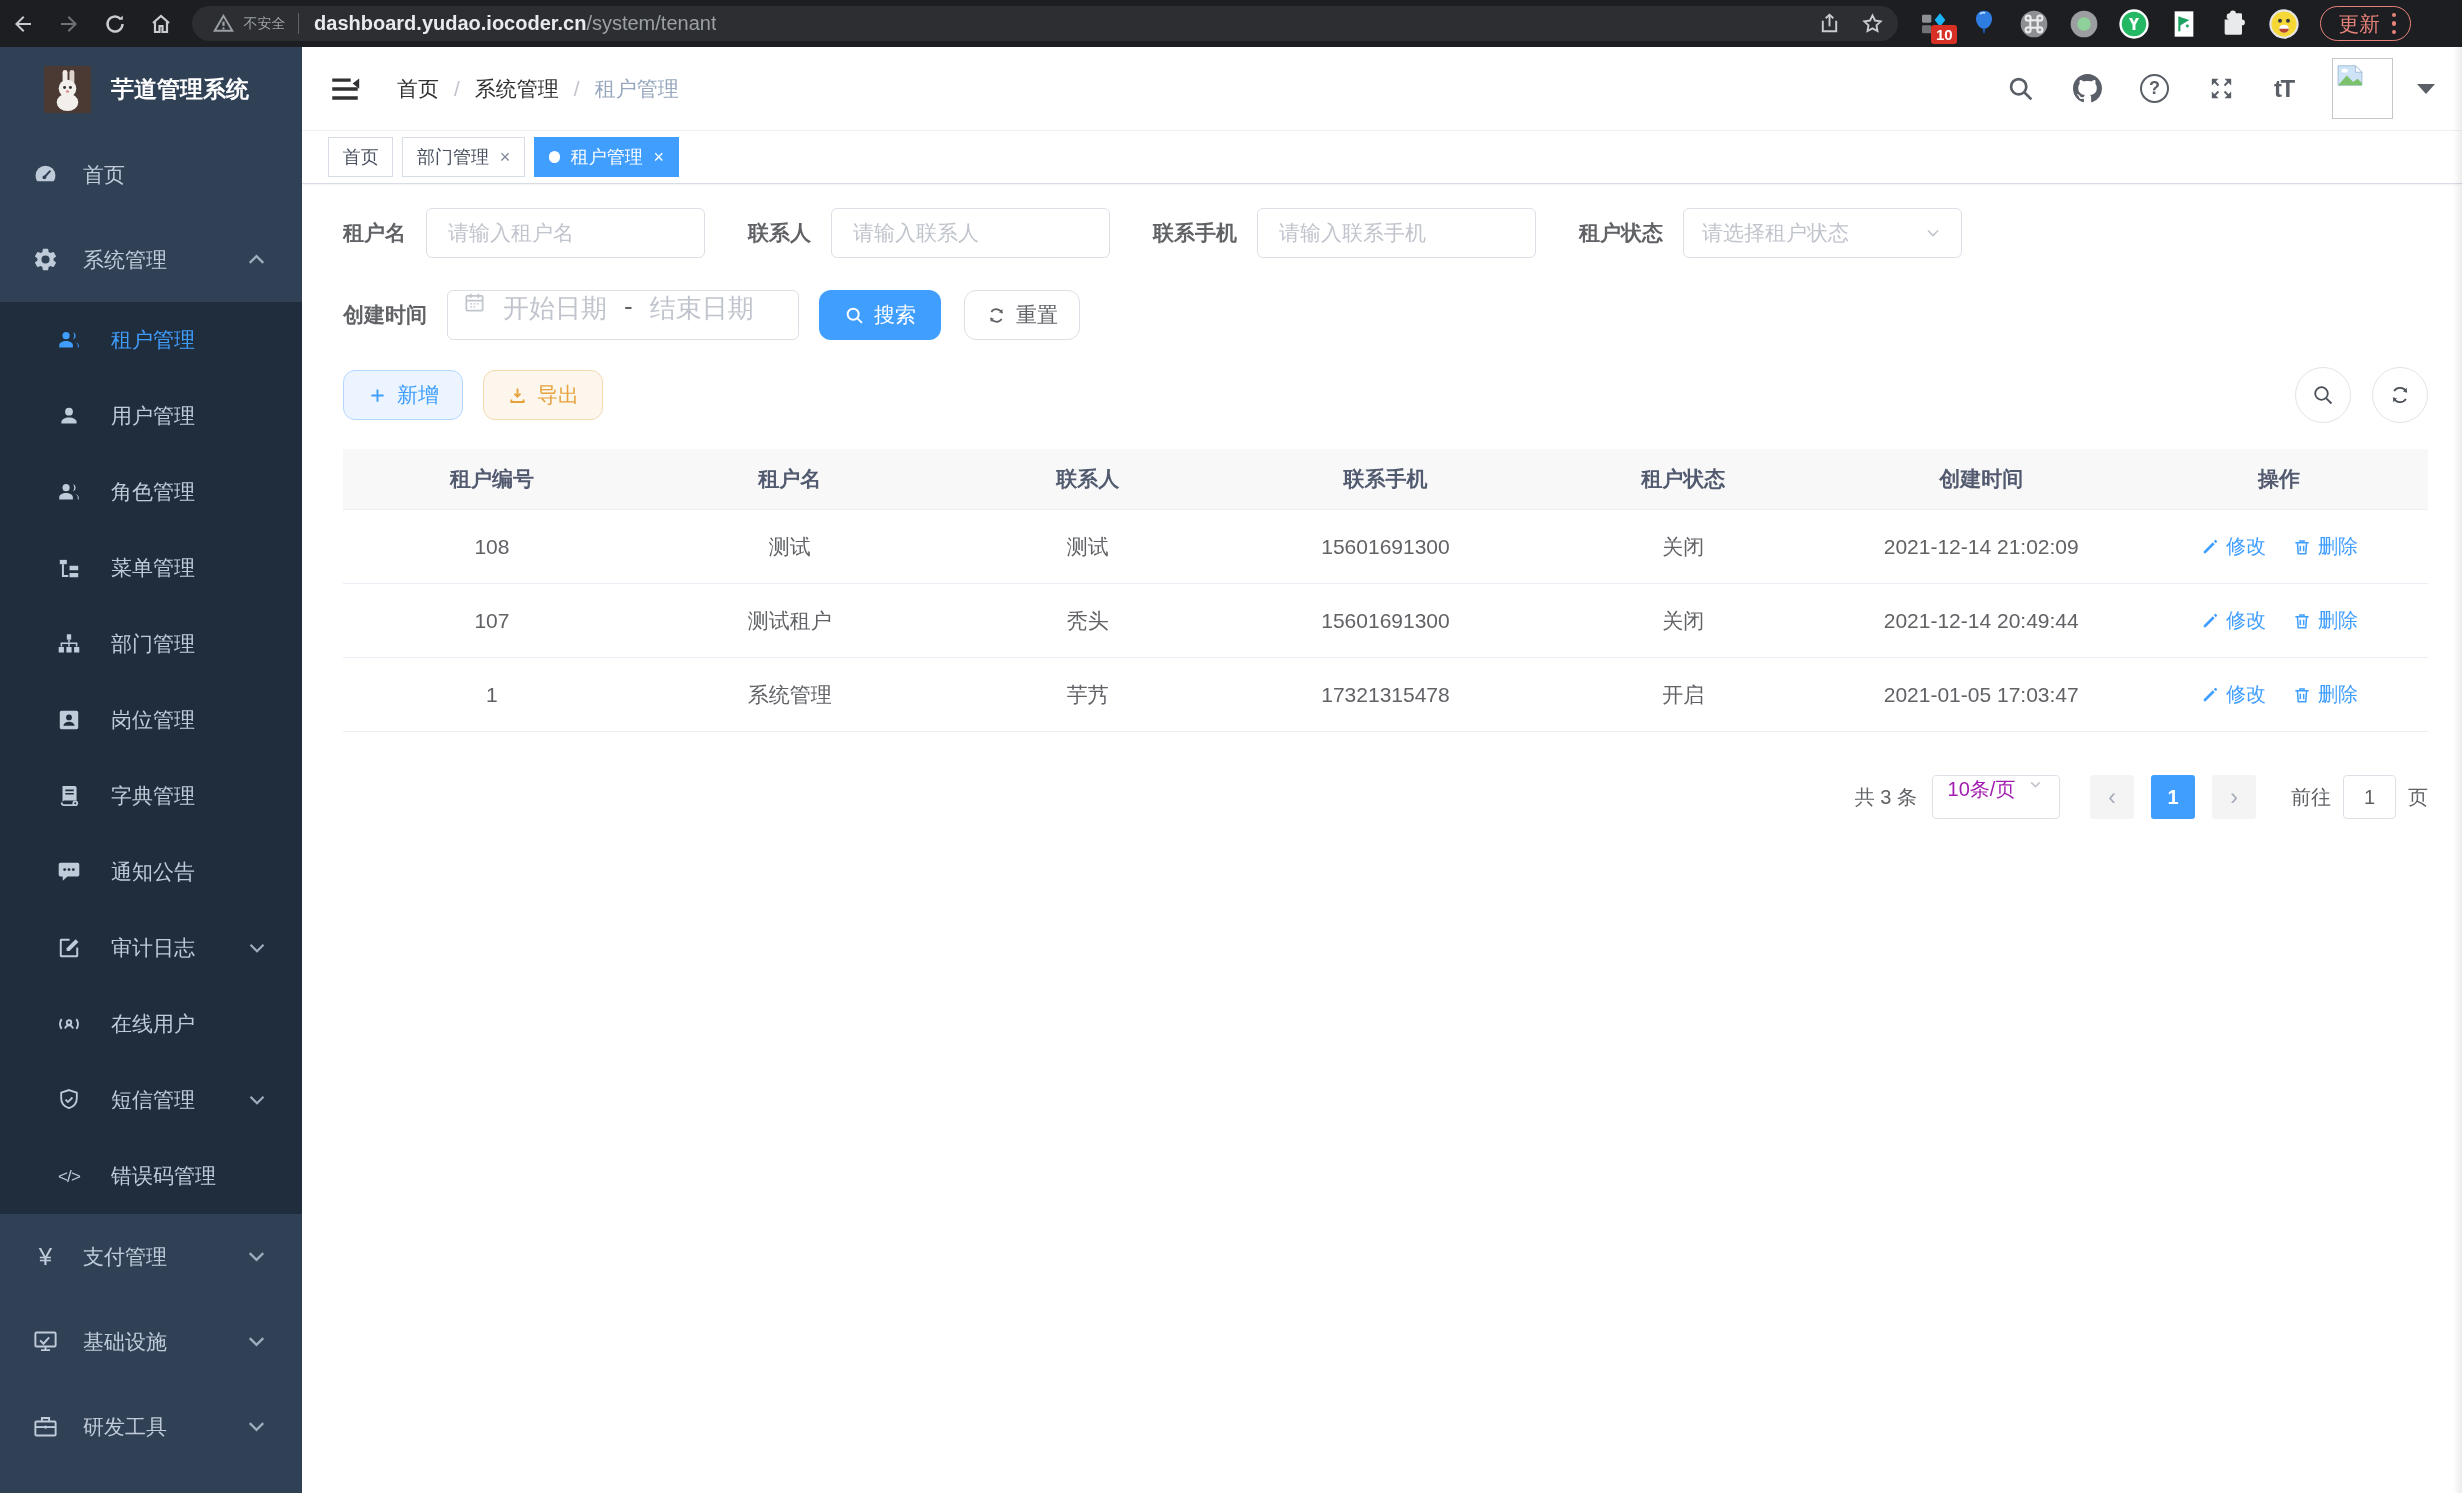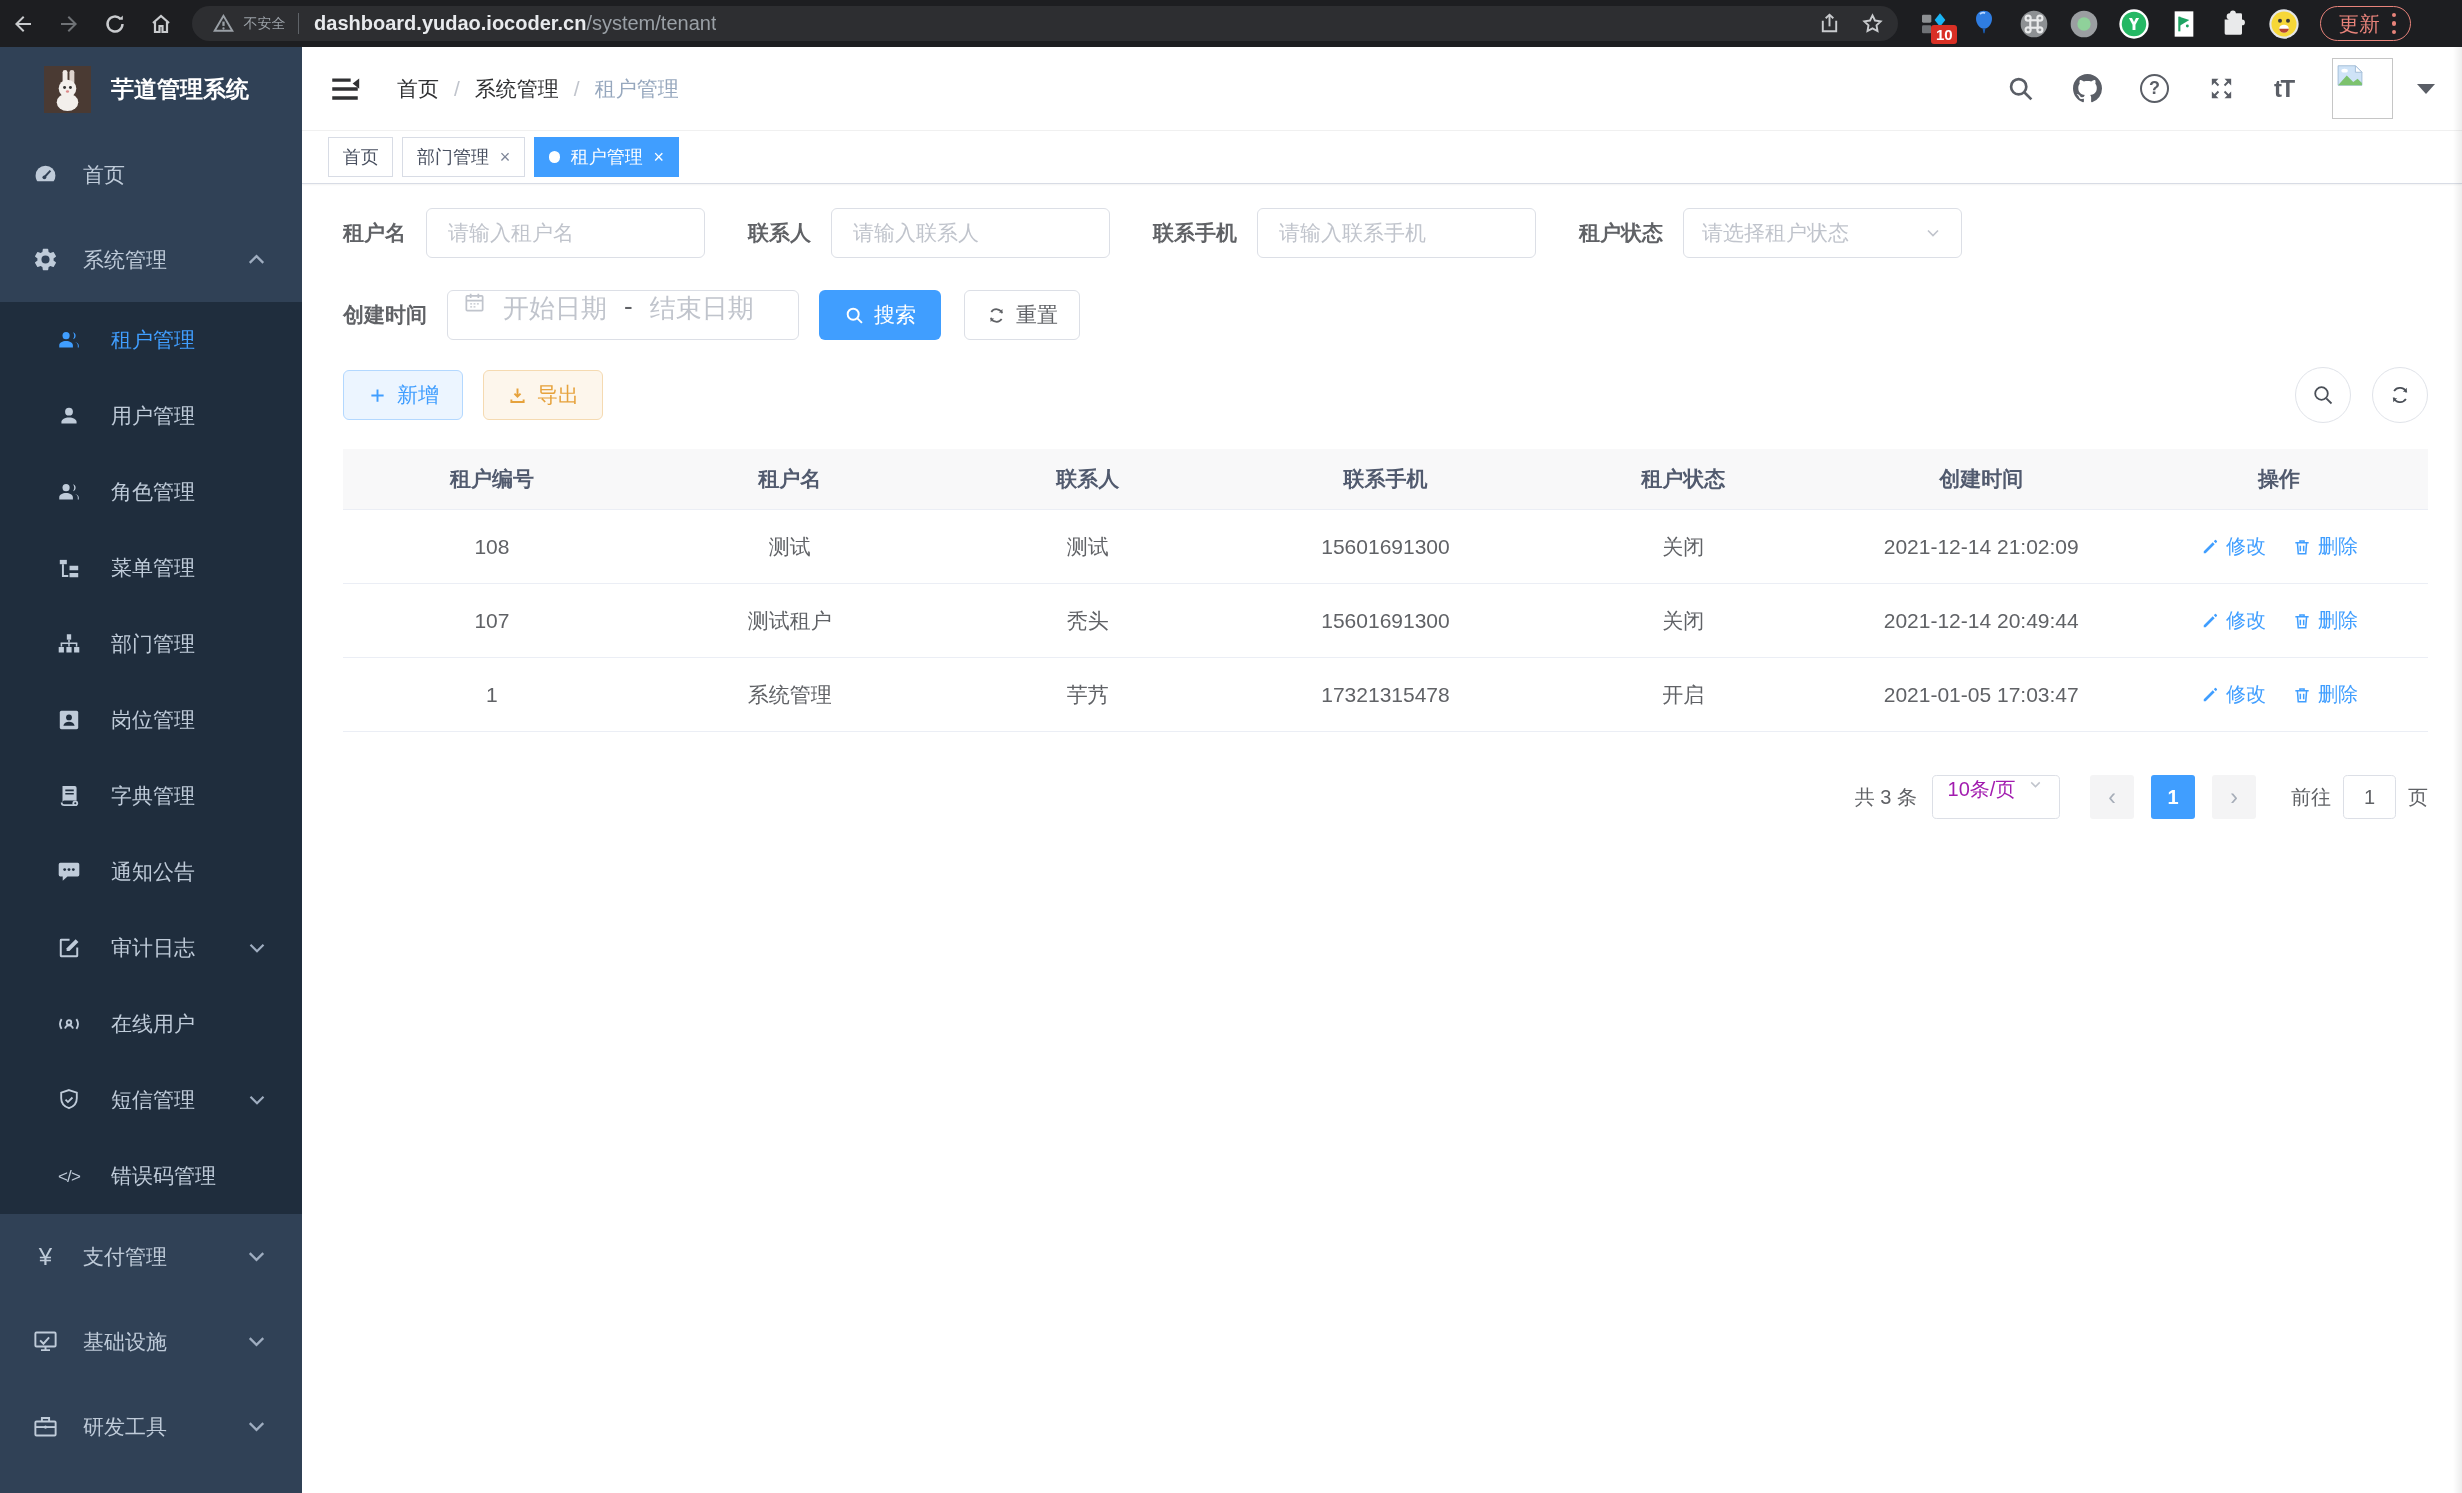--- a/index.html
+++ b/index.html
@@ -76,21 +76,21 @@
   .content{padding:24px 34px 0 41px;}
   .filter-row{display:flex;align-items:center;margin-bottom:32px;}
   .f-item{display:flex;align-items:center;margin-right:43px;}
   .f-label{font-size:21px;font-weight:bold;color:#606266;margin-right:20px;white-space:nowrap;}
   .f-input{width:279px;height:50px;border:1.5px solid var(--border);border-radius:6px;font-size:21px;color:#606266;padding:0 21px;outline:none;background:#fff;}
   .f-input::placeholder{color:var(--placeholder);}
   .f-select{width:279px;height:50px;border:1.5px solid var(--border);border-radius:6px;display:flex;align-items:center;padding:0 18px;color:var(--placeholder);font-size:21px;}
   .f-select .chev2{margin-left:auto;color:var(--placeholder);width:20px;height:20px;}
   .date-range{width:352px;height:50px;border:1.5px solid var(--border);border-radius:6px;display:flex;align-items:flex-start;padding:0 15px;gap:17px;color:var(--placeholder);font-size:26px;}
   .date-range svg{width:23px;height:23px;color:var(--placeholder);}
-  .btn{height:50px;border-radius:6px;font-size:21px;display:inline-flex;align-items:center;justify-content:center;gap:9px;cursor:pointer;border:1.5px solid transparent;}
+  .btn{height:50px;border-radius:12px;font-size:21px;display:inline-flex;align-items:center;justify-content:center;gap:9px;cursor:pointer;border:1.5px solid transparent;}
   .btn svg{width:21px;height:21px;}
   .btn-primary{background:var(--accent);color:#fff;padding:0 24px;}
   .btn-plain{background:#fff;border-color:var(--border);color:#606266;padding:0 21px;margin-left:23px;}
   .btn-add{background:#ecf5ff;border-color:#b3d8ff;color:var(--accent);padding:0 23px;}
   .btn-export{background:#fdf6ec;border-color:#f5dab1;color:var(--warning);padding:0 23px;margin-left:20px;}
   .toolbar-row{display:flex;align-items:center;margin-bottom:26px;}
   .tool-circles{margin-left:auto;display:flex;gap:21px;}
   .circle-btn{width:56px;height:56px;border-radius:50%;border:1.5px solid #e0e3e9;background:#fff;display:flex;align-items:center;justify-content:center;color:#4a4f57;cursor:pointer;}
   .circle-btn svg{width:24px;height:24px;}
 

